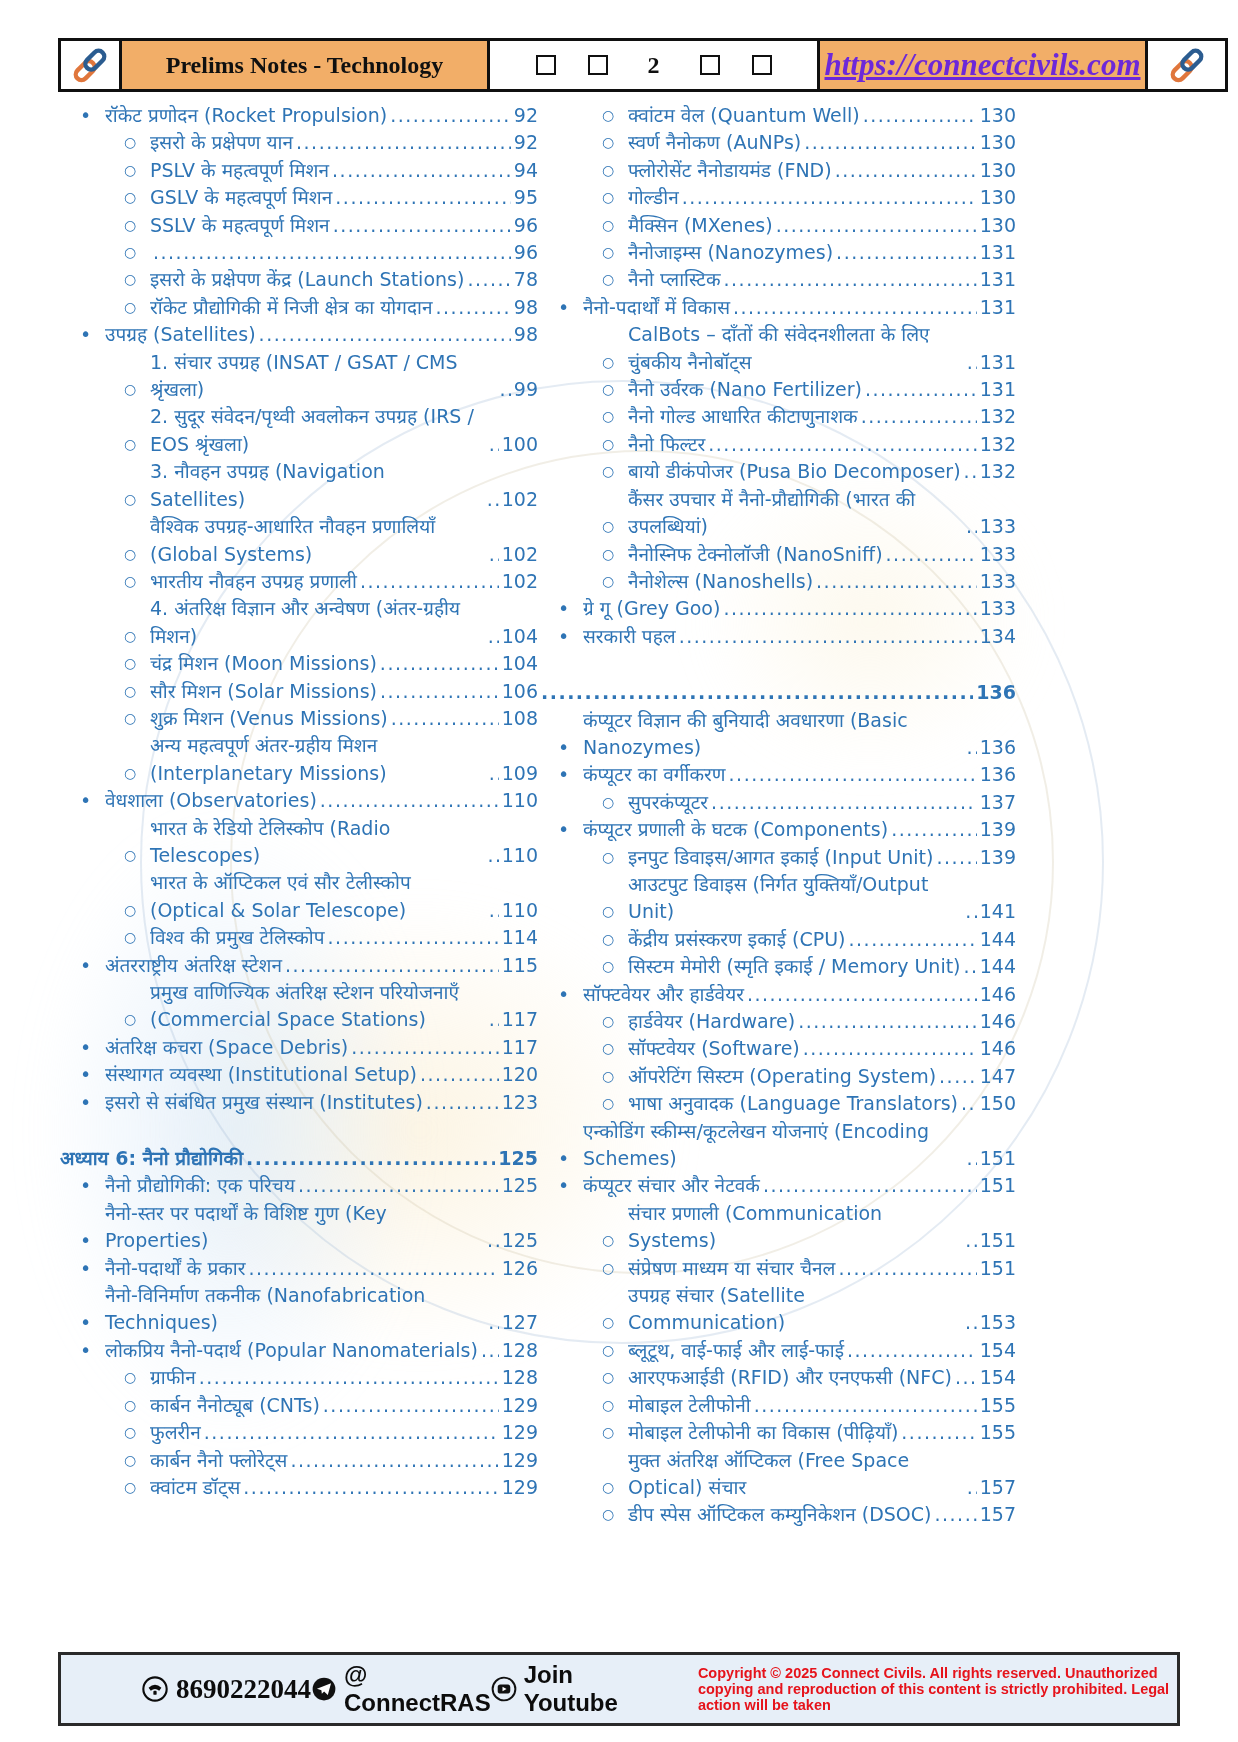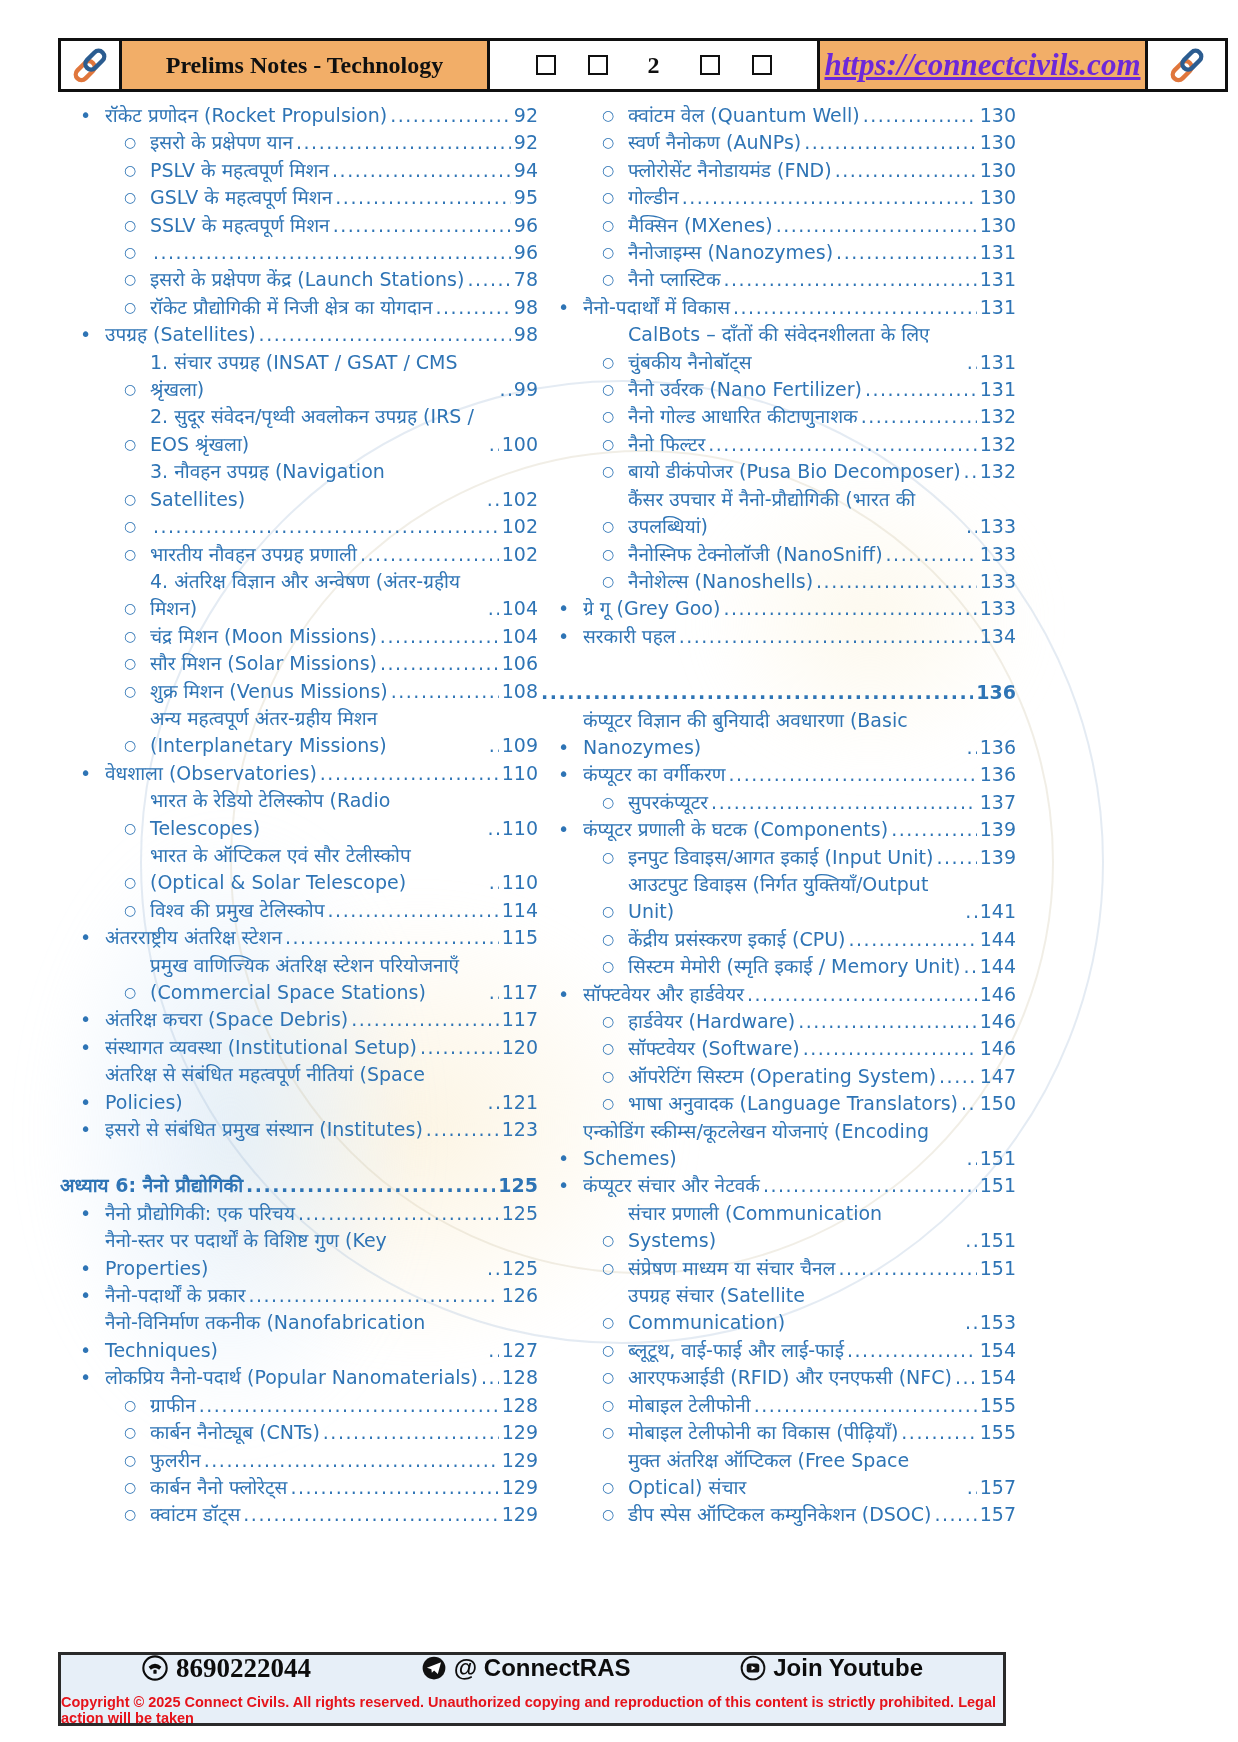--- a/index.html
+++ b/index.html
@@ -48,22 +48,22 @@
   .entry .leader{flex:1 1 12px;overflow:hidden;white-space:nowrap;min-width:10px;margin:0 3px;}
   .entry .leader::after{content:"..................................................................................................";letter-spacing:1.5px;}
   .entry .pnum{flex:none;}
   .lvl1{padding-left:45px;}
   .lvl1::before{content:"\2022";position:absolute;left:20px;bottom:0;font-size:19px;}
   .lvl2{padding-left:90px;}
   .lvl2::before{content:"\25CB";position:absolute;left:64px;bottom:0;font-size:14px;line-height:27.4px;}
   .chapter{font-weight:bold;margin-top:29px;padding-left:0;}
 
   
-  .ftr{position:absolute;left:58px;top:1652px;width:948px;height:74px;box-sizing:border-box;
-       background:#E7EFF8;border:3px solid #2a2a2a;display:flex;flex-direction:column;
+  .ftr{position:absolute;left:58px;top:1652px;width:1122px;height:74px;box-sizing:border-box;
+       background:#E7EFF8;border:3px solid #2a2a2a;display:flex;flex-direction:row;
        justify-content:center;}
   .ftr-row{display:flex;justify-content:space-between;align-items:center;padding:0 80px;}
   .ftr-item{display:flex;align-items:center;gap:7px;color:#0c0c0c;font-weight:bold;}
   .ftr-phone{font-family:"Liberation Serif","DejaVu Serif",serif;font-size:27px;}
   .ftr-tg,.ftr-yt{font-family:"Liberation Sans","DejaVu Sans",sans-serif;font-size:24px;}
   .ftr-copy{color:#E6131B;font-weight:bold;font-size:14.5px;margin-top:10px;
             font-family:"Liberation Sans","DejaVu Sans",sans-serif;}
   .ficon{flex:none;display:block;}
 </style>
 </head>
@@ -160,20 +160,21 @@
           <span class="txt">2. सुदूर संवेदन/पृथ्वी अवलोकन उपग्रह (IRS / EOS श्रृंखला)</span>
           <span class="leader"></span>
           <span class="pnum">100</span>
         </div>
         <div class="entry lvl2">
           <span class="txt">3. नौवहन उपग्रह (Navigation Satellites)</span>
           <span class="leader"></span>
           <span class="pnum">102</span>
         </div>
         <div class="entry lvl2">
+          <span class="txt">वैश्विक उपग्रह-आधारित नौवहन प्रणालियाँ (Global Systems)</span>
           <span class="leader"></span>
           <span class="pnum">102</span>
         </div>
         <div class="entry lvl2">
           <span class="txt">भारतीय नौवहन उपग्रह प्रणाली</span>
           <span class="leader"></span>
           <span class="pnum">102</span>
         </div>
         <div class="entry lvl2">
           <span class="txt">4. अंतरिक्ष विज्ञान और अन्वेषण (अंतर-ग्रहीय मिशन)</span>
@@ -232,25 +233,20 @@
         </div>
         <div class="entry lvl1">
           <span class="txt">अंतरिक्ष कचरा (Space Debris)</span>
           <span class="leader"></span>
           <span class="pnum">117</span>
         </div>
         <div class="entry lvl1">
           <span class="txt">संस्थागत व्यवस्था (Institutional Setup)</span>
           <span class="leader"></span>
           <span class="pnum">120</span>
-        </div>
-        <div class="entry lvl1">
-          <span class="txt">अंतरिक्ष से संबंधित महत्वपूर्ण नीतियां (Space Policies)</span>
-          <span class="leader"></span>
-          <span class="pnum">121</span>
         </div>
         <div class="entry lvl1">
           <span class="txt">इसरो से संबंधित प्रमुख संस्थान (Institutes)</span>
           <span class="leader"></span>
           <span class="pnum">123</span>
         </div>
         <div class="entry chapter">
           <span class="txt">अध्याय 6: नैनो प्रौद्योगिकी</span>
           <span class="leader"></span>
           <span class="pnum">125</span>

